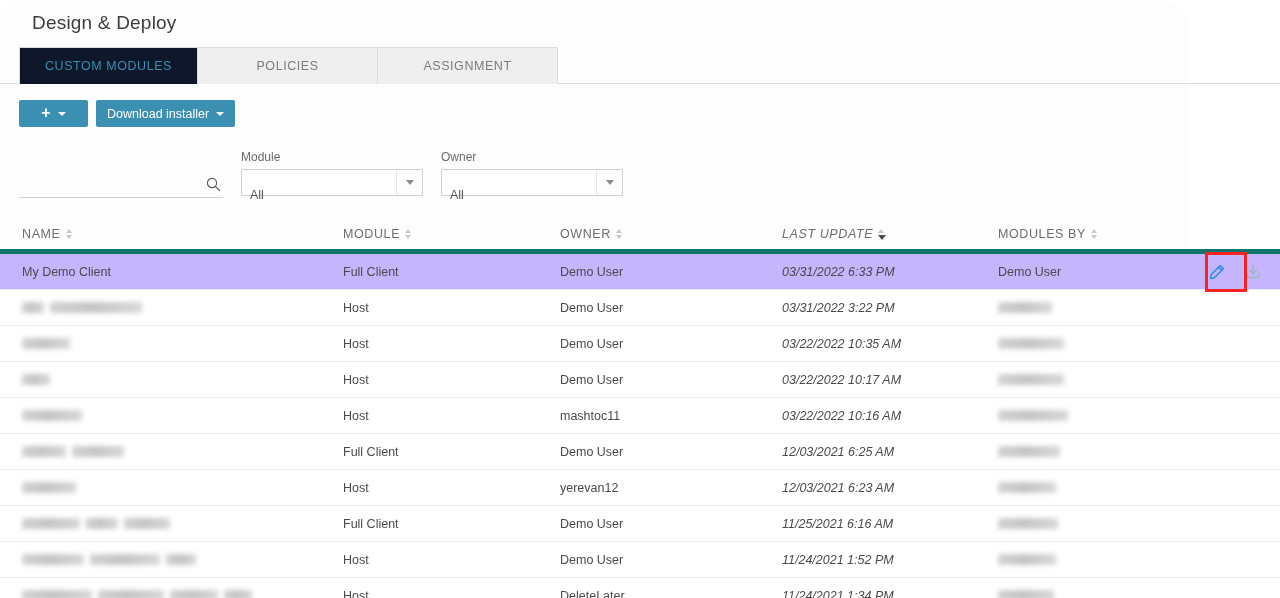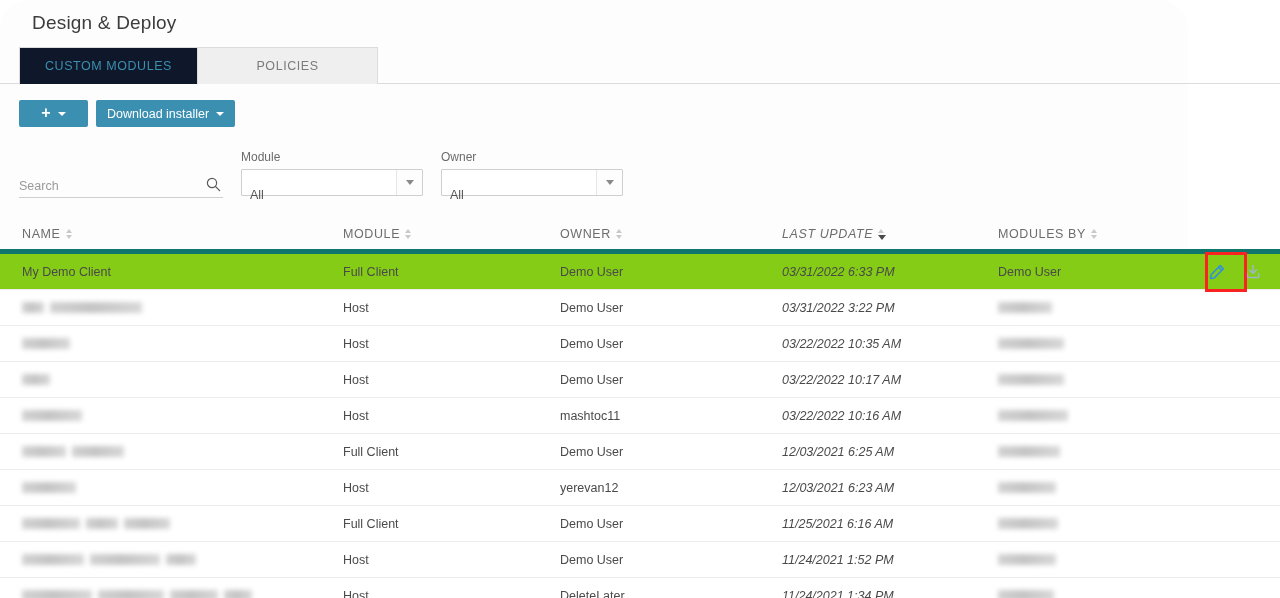--- a/index.html
+++ b/index.html
@@ -170,21 +170,21 @@
     border-top: 4px solid #c9c9c9;
   }
   .sort-arrows.active .sa-dn { border-top-color: #4a4a4a; border-left-width: 4.5px; border-right-width: 4.5px; border-top-width: 5.5px; }
 
   .row {
     position: relative;
     height: 36px;
     border-bottom: 1px solid #ededed;
     background: #ffffff;
   }
-  .row.selected { background: #84cc16; }
+  .row.selected { background: #c4b5fd; }
   .cell {
     position: absolute;
     top: 11px;
     font-size: 12.5px;
     color: #4a4a4a;
     white-space: nowrap;
   }
 
   
   .c-name { left: 22px; }
@@ -237,38 +237,40 @@
 
   <div class="page-title">Design &amp; Deploy</div>
 
   <div class="tabbar">
     <div class="tabs-inner" id="tabs-inner">
         <div class="tab tab-w1 active">
           <span>CUSTOM MODULES</span>
         </div>
         <div class="tab tab-w2">
           <span>POLICIES</span>
+        </div>
+        <div class="tab tab-w3">
+          <span>ASSIGNMENT</span>
         </div>
       </div>
   </div>
 
   <div class="btn-row">
     <button class="btn btn-add">
       <span class="plus-glyph">+</span>
       <span class="caret-down"></span>
     </button>
     <button class="btn">
       <span>Download installer</span>
       <span class="caret-down"></span>
     </button>
   </div>
 
   <div class="filters">
     <div class="search-wrap">
-      <input class="search-input" type="text" placeholder="Search" style="">
       <span class="search-icon">
         <svg width="15" height="15" viewBox="0 0 15 15">
           <circle cx="6" cy="6" r="4.6" fill="none" stroke="#5a5a5a" stroke-width="1.2"></circle>
           <line x1="9.4" y1="9.4" x2="13.6" y2="13.6" stroke="#5a5a5a" stroke-width="1.3" stroke-linecap="round"></line>
         </svg>
       </span>
     </div>
 
     <div class="field field-module">
       <span class="field-label">Module</span>

